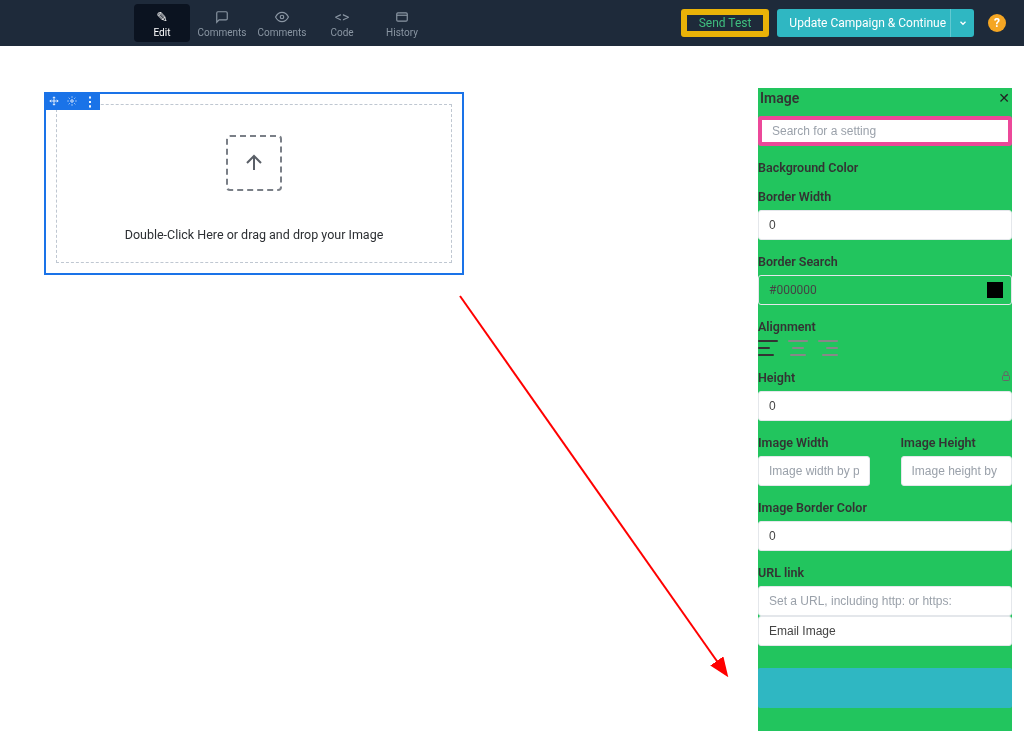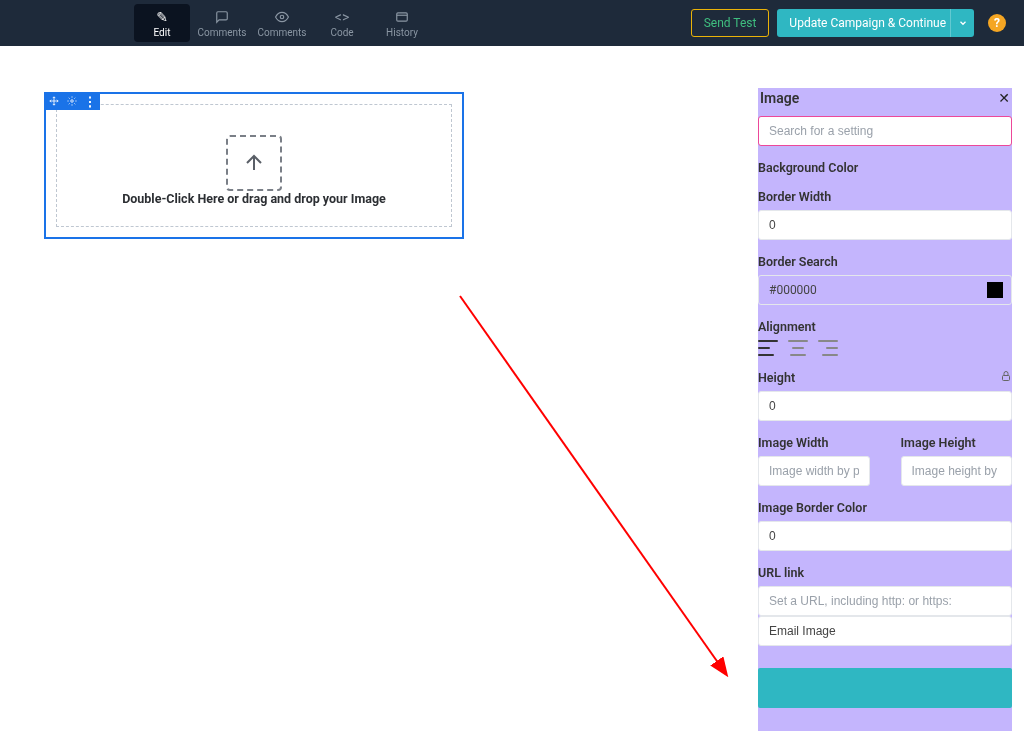--- a/index.html
+++ b/index.html
@@ -7,21 +7,21 @@
   
   
   .toolbar { background: #1e2a3a; height: 46px; display: flex; align-items: stretch; padding-left: 132px; padding-right: 12px; }
   .tool-tabs { display: flex; gap: 0; }
   .tool-tab { width: 56px; display: flex; flex-direction: column; align-items: center; justify-content: center; color: #8a96a3; font-size: 10px; cursor: pointer; border-radius: 4px; margin: 4px 2px; }
   .tool-tab.active { background: #0b1320; color: #fff; }
   .tool-tab .ticon { font-size: 14px; height: 16px; display: flex; align-items: center; }
   .tool-tab .tlabel { margin-top: 2px; }
   .tool-spacer { flex: 1; }
   .btn { display: inline-flex; align-items: center; height: 28px; padding: 0 12px; font-size: 12px; border-radius: 3px; cursor: pointer; margin: auto 4px; }
-  .btn-outline-green { border: 1px solid #eab308; color: #3fbf7f; background: transparent; }
+  .btn-outline-green { border: 6px solid #eab308; color: #3fbf7f; background: transparent; }
   .btn-teal { background: #2fb7c2; color: #fff; padding-right: 28px; position: relative; }
   .btn-teal .chev { position: absolute; right: 0; top: 0; width: 24px; height: 100%; display: flex; align-items: center; justify-content: center; border-left: 1px solid rgba(255,255,255,.25); }
   .help-badge { width: 18px; height: 18px; border-radius: 50%; background: #f5a623; color: #fff; font-weight: bold; font-size: 12px; display: flex; align-items: center; justify-content: center; margin: auto 6px auto 10px; }
   
   
   .device-bar { height: 32px; background: #3c4c63; display: flex; align-items: center; justify-content: center; color: #c9d0da; position: relative; margin-top: 41px; }
   .device-icons { display: flex; gap: 18px; }
   .device-icon { opacity: .9; }
   .helper-grid { position: absolute; right: 10px; display: flex; align-items: center; gap: 8px; color: #fff; font-size: 12px; }
   .toggle { width: 34px; height: 16px; background: #6b7685; border-radius: 10px; position: relative; }
@@ -29,28 +29,28 @@
   
   
   .workspace { position: absolute; top: 78px; bottom: 0; left: 0; right: 0; background: #fff; }
   .canvas { position: absolute; left: 44px; top: 14px; width: 420px; }
   .widget-toolbar { position: absolute; left: 0; top: 0; height: 18px; background: #1a73e8; display: flex; align-items: center; gap: 6px; padding: 0 4px; z-index: 2; }
   .widget-toolbar .wicon { width: 12px; height: 12px; display: flex; align-items: center; justify-content: center; color: #fff; }
   .image-block { border: 2px solid #1a73e8; padding: 10px; background: #fff; }
   .image-inner { border: 1px dashed #bfc7d1; padding: 30px 10px 20px; display: flex; flex-direction: column; align-items: center; }
   .upload-box { width: 56px; height: 56px; border: 2px dashed #7a7f87; border-radius: 4px; display: flex; align-items: center; justify-content: center; color: #5a5f67; }
   .upload-box svg { width: 24px; height: 24px; }
-  .drop-text { margin-top: 0; font-size: 12.5px; font-weight: 700; color: #2c2f33; }
-  
-  
-  .panel { position: absolute; right: 12px; top: 10px; bottom: 16px; width: 254px; background: #c4b5fd; margin-left: 33px;  }
+  .drop-text { margin-top: 36px; font-size: 12.5px; font-weight: 400; color: #2c2f33; }
+  
+  
+  .panel { position: absolute; right: 12px; top: 10px; bottom: 16px; width: 254px; background: #22c55e; margin-left: 33px;  }
   .panel-header { display: flex; align-items: center; justify-content: space-between; padding: 2px 2px 10px 2px; }
   .panel-title { font-weight: 600; font-size: 14px; }
   .close-x { font-size: 14px; cursor: pointer; color: #222; }
-  .search-setting { width: 100%; border: 1px solid #ec4899; border-radius: 3px; height: 30px; padding: 0 10px; font-size: 12px; color: #555; }
+  .search-setting { width: 100%; border: 4px solid #ec4899; border-radius: 3px; height: 30px; padding: 0 10px; font-size: 12px; color: #555; }
   .search-setting::placeholder { color: #9aa1aa; }
   .field-label { font-size: 12.5px; font-weight: 600; color: #333; margin-top: 14px; margin-bottom: 6px; display: flex; align-items: center; justify-content: space-between; }
   .field-row { display: flex; gap: 31px; }
   .field-col { flex: 1; }
   .input { width: 100%; border: 1px solid #e4e7eb; border-radius: 3px; height: 30px; padding: 0 10px; font-size: 12px; color: #444; }
   .input::placeholder { color: #9aa1aa; }
   .color-input { display: flex; align-items: center; border: 1px solid #e4e7eb; border-radius: 3px; height: 30px; padding: 0 8px 0 10px; font-size: 12px; color: #444; justify-content: space-between; }
   .swatch { width: 16px; height: 16px; border: 1px solid #ccc; }
   .swatch.black { background: #000; border-color: #000; }
   .swatch.diag { background: repeating-linear-gradient(45deg, #000 0 2px, #fff 2px 4px); }

